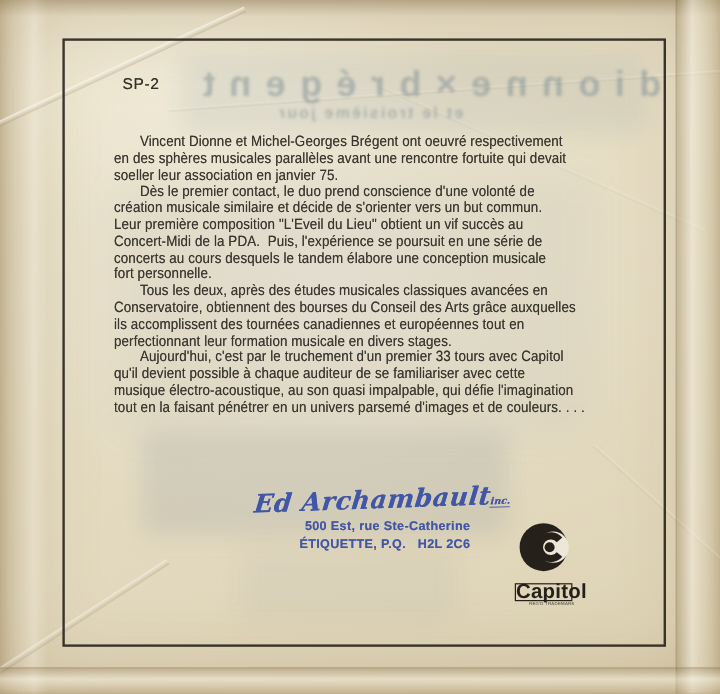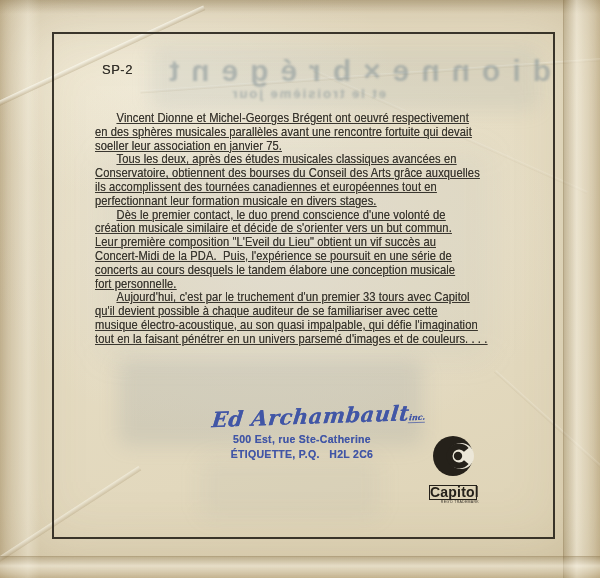--- a/index.html
+++ b/index.html
@@ -45,38 +45,38 @@
   
   .showthrough{position:absolute;left:52px;top:54px;width:499px;transform:scaleX(-1);
     color:rgba(128,144,150,.52);filter:blur(1.2px);pointer-events:none;}
   .st-title{font-size:30px;font-weight:bold;letter-spacing:12px;white-space:pre;}
   .st-sub{font-size:13px;font-weight:bold;letter-spacing:2px;padding-left:165px;margin-top:-2px;white-space:pre;}
   
   .catalog{position:absolute;left:102px;top:62px;font-size:13px;letter-spacing:.5px;color:#33302a;
     text-shadow:0 0 .3px rgba(40,36,30,.7);}
   
   .bodytext{position:absolute;left:95px;top:112px;color:#39362f;font-size:12.4px;line-height:13.8px;
-    text-shadow:0 0 .35px rgba(45,41,34,.65);letter-spacing:.1px;text-decoration:underline;}
+    text-shadow:0 0 .35px rgba(45,41,34,.65);letter-spacing:.1px;}
   .text-line{white-space:pre;transform:scaleX(.9);transform-origin:0 50%;height:13.8px;}
   .text-line.first{text-indent:24px;}
   
   .availability{position:absolute;left:95px;top:375px;color:#2f2c26;font-size:13.4px;line-height:15px;
     text-shadow:0 0 .4px rgba(40,36,30,.75);letter-spacing:.4px;}
   .availability .text-line{transform:scaleX(.93);height:15px;}
   
   .distributor{position:absolute;left:212px;top:404px;width:180px;text-align:center;color:#4156a6;}
   .dist-script{font-family:"DejaVu Serif",serif;font-style:italic;font-weight:bold;font-size:21px;
     transform:rotate(-2deg) skewX(-8deg);letter-spacing:.5px;text-shadow:0 0 .5px rgba(60,80,165,.8);white-space:pre;}
   .dist-suffix{font-size:8px;font-weight:bold;vertical-align:baseline;letter-spacing:0;border-bottom:1px solid rgba(65,86,166,.7);}
   .dist-address{margin-top:3px;font-size:10.5px;font-weight:bold;line-height:14.5px;letter-spacing:.3px;
-    text-shadow:0 0 .4px rgba(60,80,165,.65);}
+    text-shadow:0 0 .4px rgba(60,80,165,.65);text-align:right;}
   .dist-address div{white-space:pre;}
   
   .capitol{position:absolute;left:426px;top:433px;width:54px;text-align:center;color:#25211a;}
-  .capitol-box{margin:2px auto 0 auto;width:46px;border:1.5px solid #25211a;font-size:14px;font-weight:bold;
+  .capitol-box{margin:2px auto 0 auto;width:46px;border:1.5px solid #25211a;font-size:17px;font-weight:bold;
     line-height:12px;padding:0 0 1px 0;letter-spacing:.2px;}
   .capitol-mark{font-size:8px;transform:scale(.45);transform-origin:50% 0;white-space:nowrap;letter-spacing:.5px;color:#3a352c;}
 </style>
 </head>
 <body>
 
 <div class="sleeve">
 
   <div class="fold fold-left"></div>
   <div class="fold fold-top"></div>
@@ -100,32 +100,32 @@
 
   <div class="catalog">SP-2</div>
 
   <div class="bodytext">
     <div>
       <div class="text-line first">Vincent Dionne et Michel-Georges Brégent ont oeuvré respectivement</div>
       <div class="text-line">en des sphères musicales parallèles avant une rencontre fortuite qui devait</div>
       <div class="text-line">soeller leur association en janvier 75.</div>
     </div>
     <div>
-      <div class="text-line first">Tous les deux, après des études musicales classiques avancées en</div>
-      <div class="text-line">Conservatoire, obtiennent des bourses du Conseil des Arts grâce auxquelles</div>
-      <div class="text-line">ils accomplissent des tournées canadiennes et européennes tout en</div>
-      <div class="text-line">perfectionnant leur formation musicale en divers stages.</div>
-    </div>
-    <div>
       <div class="text-line first">Dès le premier contact, le duo prend conscience d'une volonté de</div>
       <div class="text-line">création musicale similaire et décide de s'orienter vers un but commun.</div>
       <div class="text-line">Leur première composition "L'Eveil du Lieu" obtient un vif succès au</div>
       <div class="text-line">Concert-Midi de la PDA.  Puis, l'expérience se poursuit en une série de</div>
       <div class="text-line">concerts au cours desquels le tandem élabore une conception musicale</div>
       <div class="text-line">fort personnelle.</div>
+    </div>
+    <div>
+      <div class="text-line first">Tous les deux, après des études musicales classiques avancées en</div>
+      <div class="text-line">Conservatoire, obtiennent des bourses du Conseil des Arts grâce auxquelles</div>
+      <div class="text-line">ils accomplissent des tournées canadiennes et européennes tout en</div>
+      <div class="text-line">perfectionnant leur formation musicale en divers stages.</div>
     </div>
     <div>
       <div class="text-line first">Aujourd'hui, c'est par le truchement d'un premier 33 tours avec Capitol</div>
       <div class="text-line">qu'il devient possible à chaque auditeur de se familiariser avec cette</div>
       <div class="text-line">musique électro-acoustique, au son quasi impalpable, qui défie l'imagination</div>
       <div class="text-line">tout en la faisant pénétrer en un univers parsemé d'images et de couleurs. . . .</div>
     </div>
   </div>
 
 

